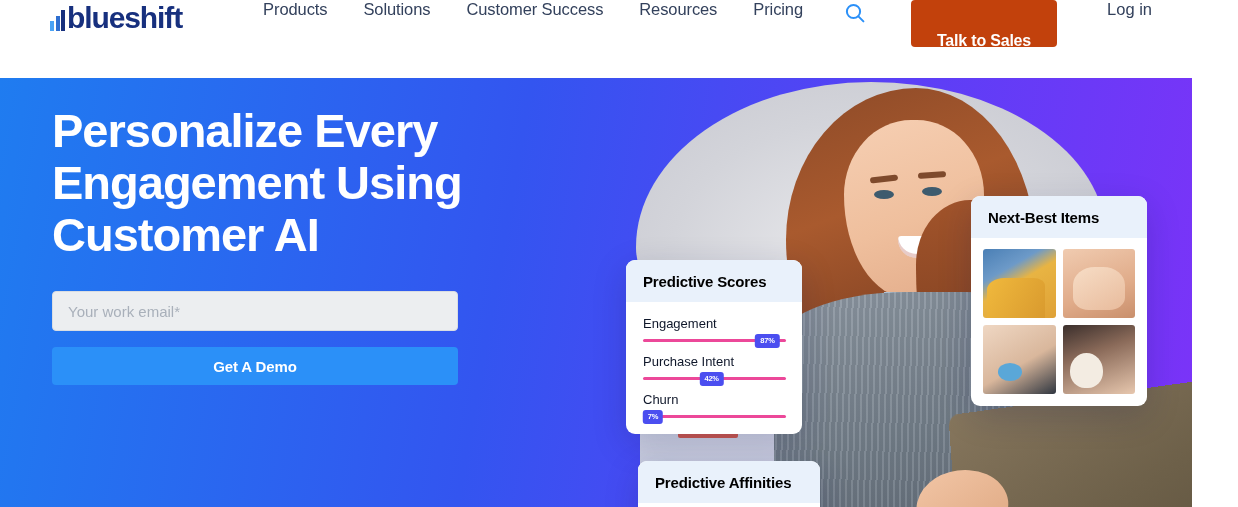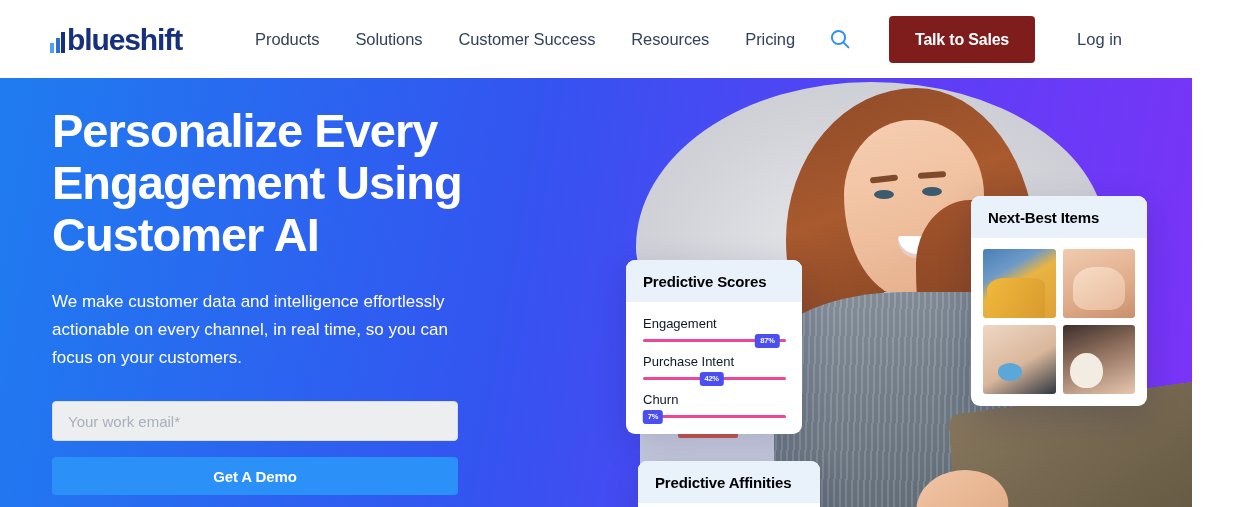--- a/index.html
+++ b/index.html
@@ -8,22 +8,23 @@
     overflow: hidden;
     font-family: "Liberation Sans", sans-serif;
     background: #ffffff;
   }
 
   
   .navbar {
     position: absolute; top: 0; left: 0;
     width: 1152px; height: 78px;
     background: #ffffff;
-    display: flex; align-items: center;
+    display: flex; align-items: flex-start;
     z-index: 40;
+    gap: 8px;
   }
   .logo {
     display: flex; align-items: flex-end;
     margin-left: 50px;
     height: 34px;
     cursor: pointer;
   }
   .logo-bars { display: flex; align-items: flex-end; gap: 1.5px; height: 21px; margin-right: 2px; margin-bottom: 3px;}
   .logo-bars i { display: block; width: 4px; border-radius: 0; }
   .logo-bars i:nth-child(1){ height: 10px; background: #4aa3f5; }
@@ -44,25 +45,25 @@
     font-size: 16.5px; color: #33415c; font-weight: 500;
     white-space: nowrap; cursor: pointer; letter-spacing: -0.1px;
   }
   .search-btn {
     margin-left: 32px; width: 26px; height: 26px;
     display: flex; align-items: center; justify-content: center;
     cursor: pointer;
   }
   .cta-sales {
     margin-left: 36px;
-    background: #7f1d1d;
+    background: #c2410c;
     color: #ffffff;
     font-size: 16px; font-weight: 700;
     border: none; border-radius: 4px;
-    padding: 0 26px; height: 47px;
+    padding: 17px 26px; height: 47px;
     line-height: 47px;
     cursor: pointer; white-space: nowrap;
     letter-spacing: -0.2px;
     font-family: "Liberation Sans", sans-serif;
   }
   .nav-login {
     margin-left: 42px;
     font-size: 16.5px; color: #33415c; font-weight: 500;
     cursor: pointer; white-space: nowrap;
   }
@@ -313,21 +314,20 @@
       <div class="hair-strands"></div>
       <div class="collar"></div>
       <div class="sweater"></div>
     </div>
     <div class="laptop"></div>
     <div class="hand"></div>
   </div>
 
   <div class="hero-copy">
     <h1 class="hero-title">Personalize Every Engagement Using Customer AI</h1>
-    <p class="hero-sub">We make customer data and intelligence effortlessly actionable on every channel, in real time, so you can focus on your customers.</p>
     <div class="hero-form">
       <input class="email-input" type="email" placeholder="Your work email*" style="">
       <button class="demo-btn">Get A Demo</button>
     </div>
   </div>
 
   <div class="card card-scores">
     <div class="card-head">Predictive Scores</div>
     <div class="card-body">
       <div class="score-row">

